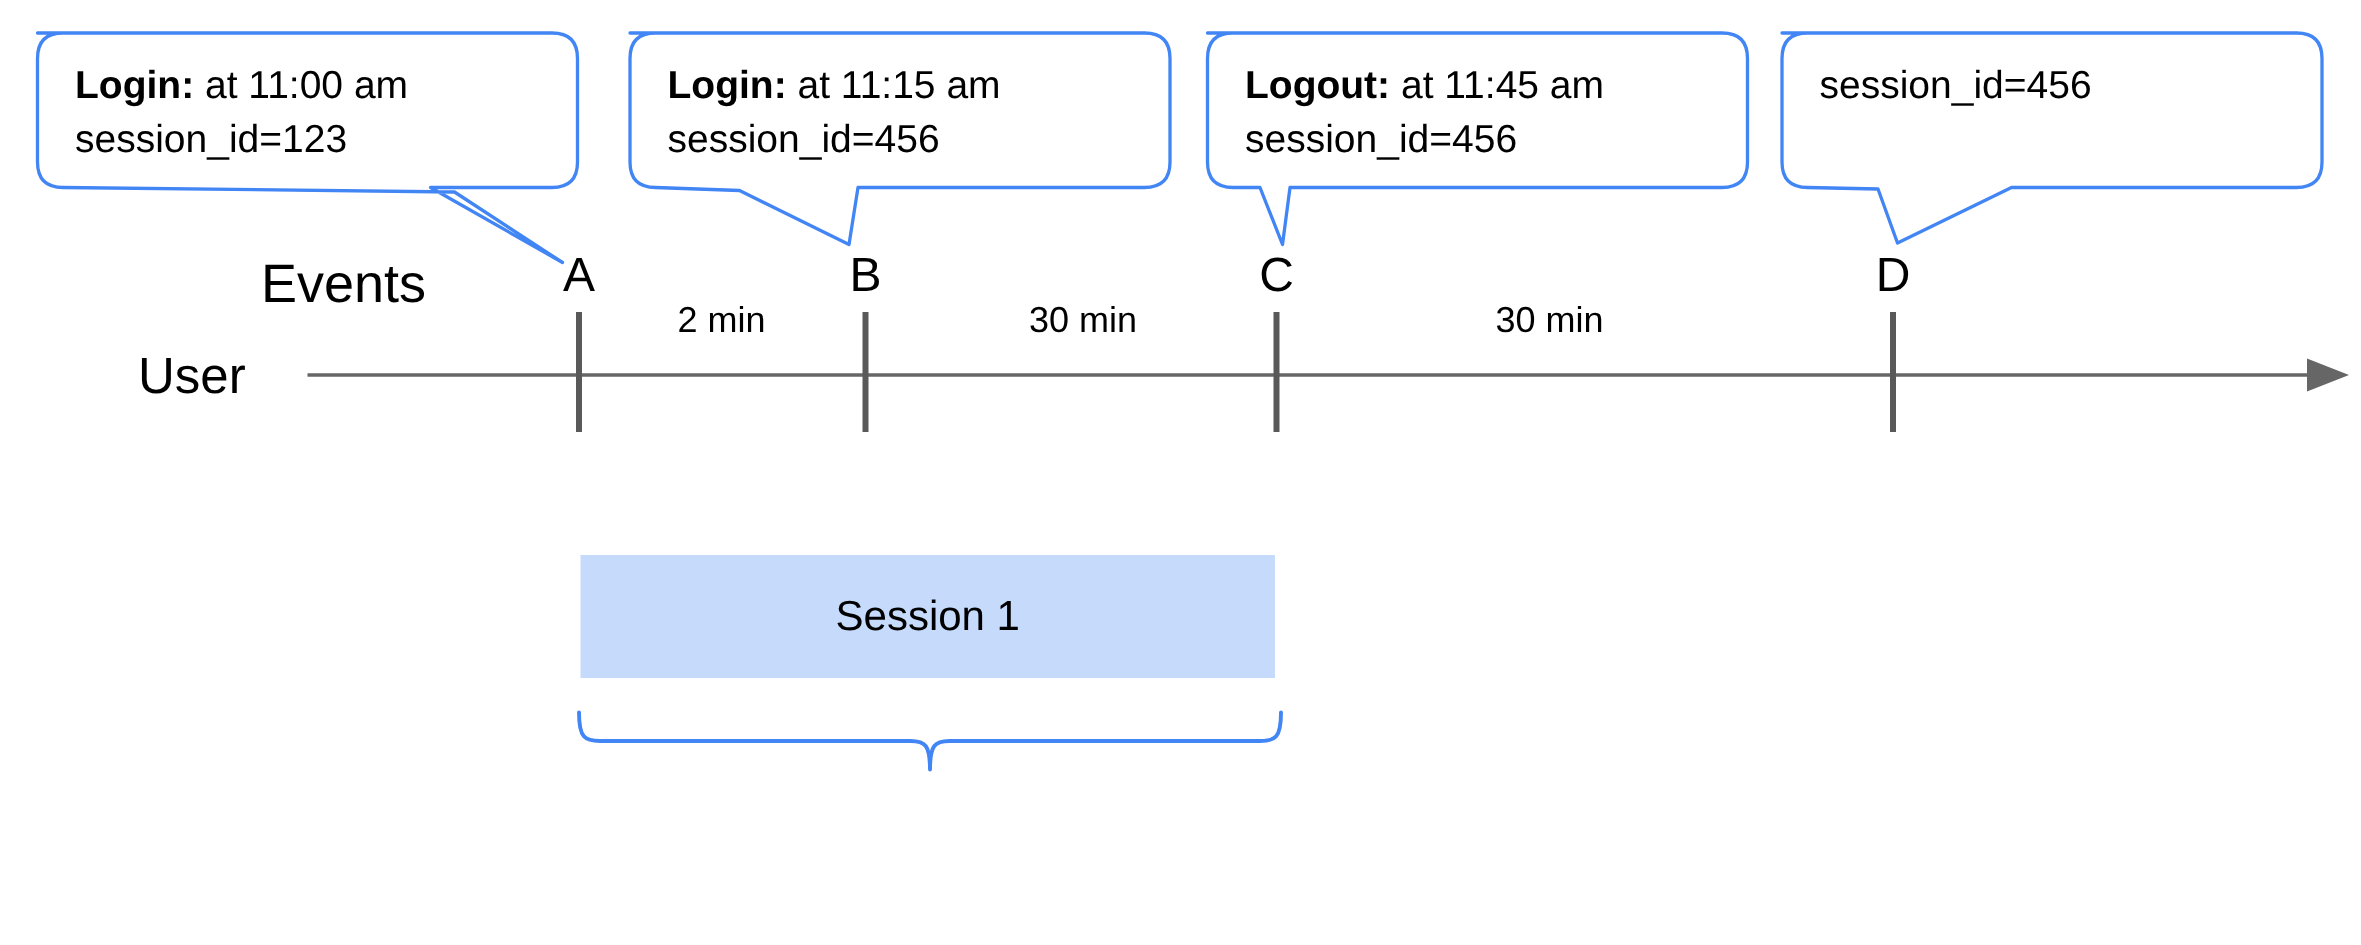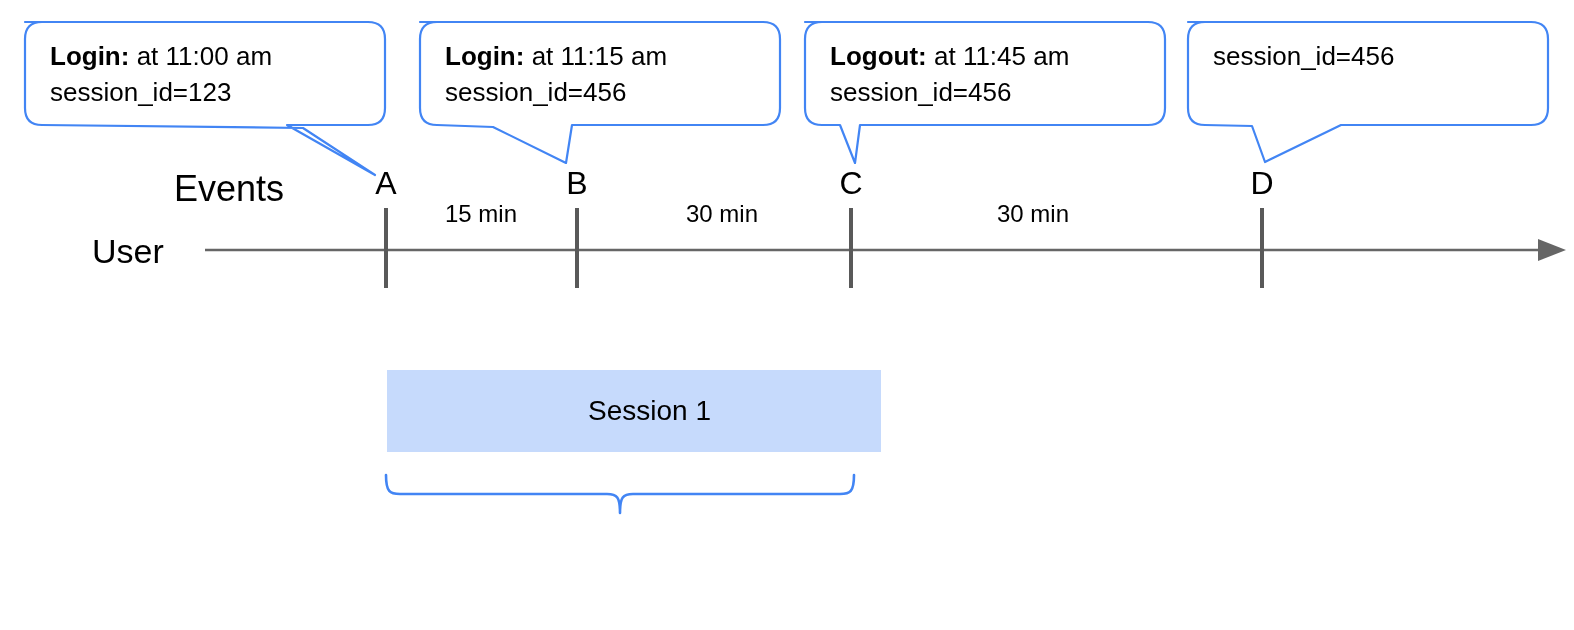--- a/index.html
+++ b/index.html
@@ -70,21 +70,20 @@
   #session-bar {
     position: absolute;
     left: 387px;
     top: 370px;
     width: 463px;
     height: 82px;
     background: #c6dafc;
     display: flex;
     align-items: center;
     justify-content: center;
-    padding-left: 31px;
   }
   #session-bar-label {
     font-size: 28px;
     color: #000000;
   }
   #session-length-label {
     position: absolute;
     left: 620px;
     top: 578px;
     font-size: 28px;
@@ -162,21 +161,21 @@
   </div>
 
   <div class="row-label" id="events-label">Events</div>
   <div class="row-label" id="user-label">User</div>
 
   <div class="marker-letter" style="left:386px; top:167px;">A</div>
   <div class="marker-letter" style="left:577px; top:167px;">B</div>
   <div class="marker-letter" style="left:851px; top:167px;">C</div>
   <div class="marker-letter" style="left:1262px; top:167px;">D</div>
 
-  <div class="gap-label" style="left:481px; top:200px;">15 min</div>
+  <div class="gap-label" style="left:481px; top:200px;">2 min</div>
   <div class="gap-label" style="left:722px; top:200px;">30 min</div>
   <div class="gap-label" style="left:1033px; top:200px;">30 min</div>
 
   <div id="session-bar">
     <span id="session-bar-label">Session 1</span>
   </div>
 
 
 </div>
 

